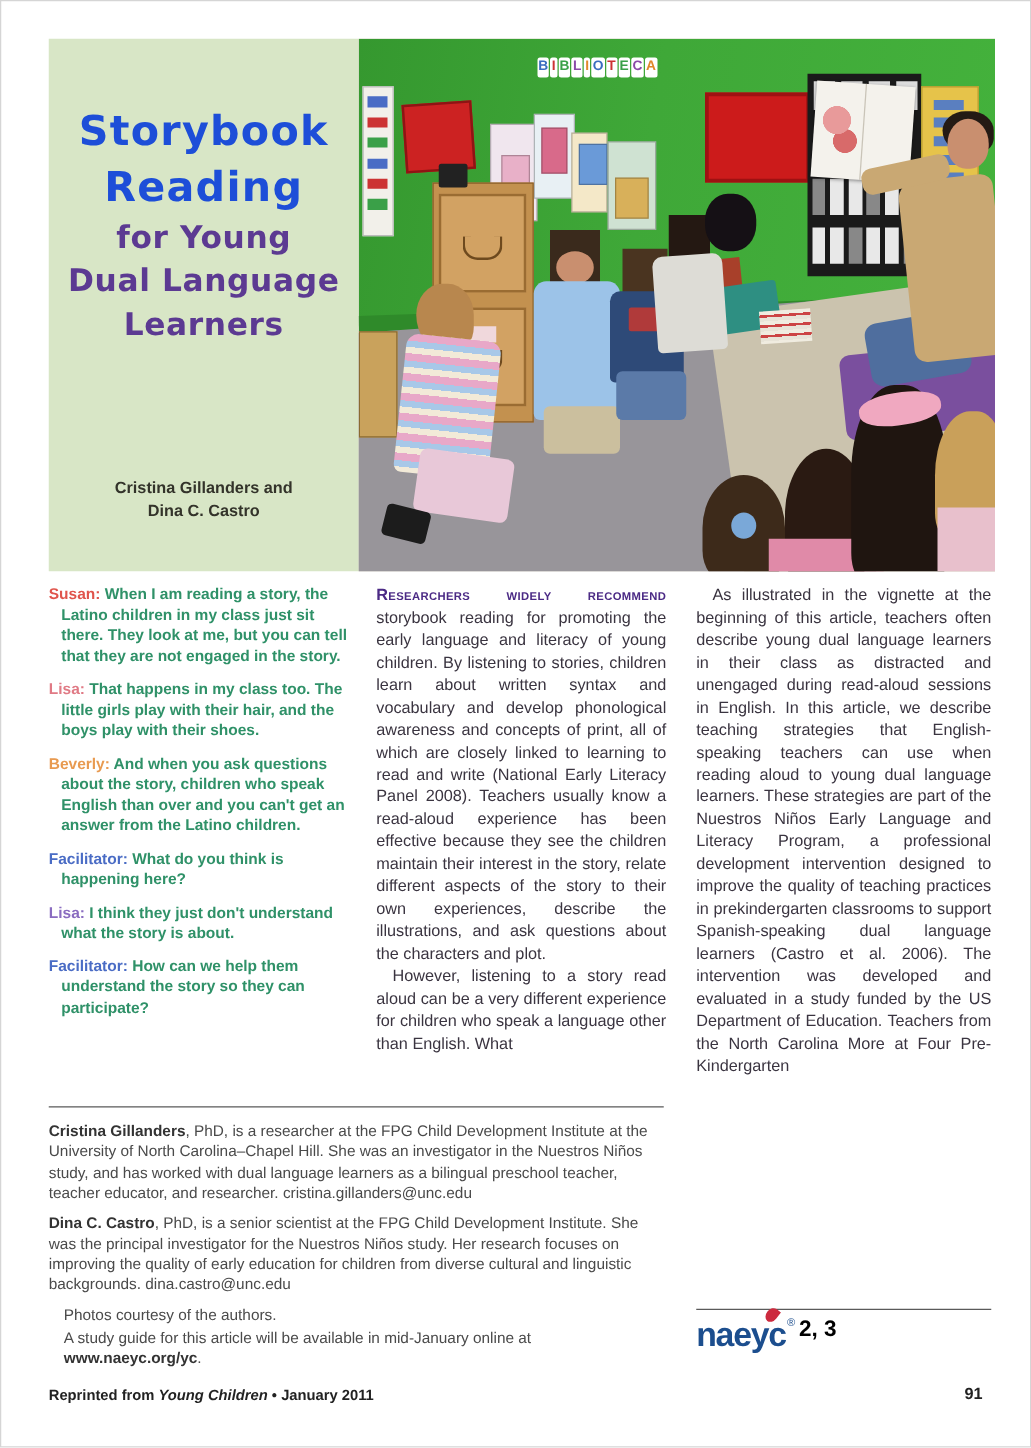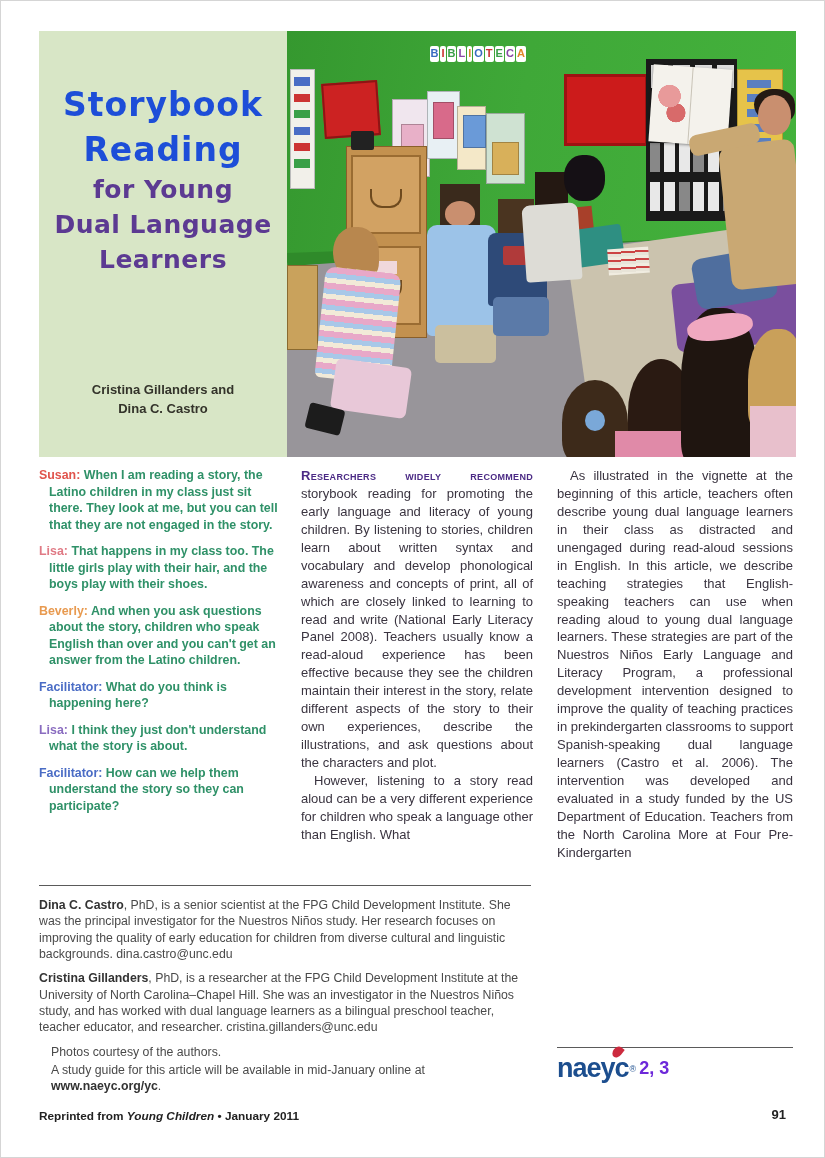--- a/index.html
+++ b/index.html
@@ -122,25 +122,25 @@
   .rule-naeyc { position:absolute; left:556px; top:1046px; width:236px; height:1px; background:#5a5a5a; }
 
   
   .bios { position:absolute; left:38px; top:896px; width:494px; color:#4a4a4a; font-size:12.3px; line-height:1.33; }
   .bios .bio { margin-bottom:8px; }
   .bios b { color:#333; }
   .note { margin-top:2px; padding-left:12px; }
   .note b { color:#333; }
 
   
-  .naeyc { position:absolute; left:556px; top:1052px; display:flex; align-items:center; }
+  .naeyc { position:absolute; left:556px; top:1052px; display:flex; align-items:flex-start; }
   .naeyc .brand { font-family:"Liberation Sans", sans-serif; font-weight:bold; font-size:27px; color:#1c4e8e; letter-spacing:-1px; position:relative; }
   .naeyc .flame { position:absolute; top:-7px; left:56px; width:9px; height:12px; background:#cc2a3e; border-radius:60% 0 60% 60%; transform:rotate(38deg); }
   .naeyc .reg { font-size:9px; color:#1c4e8e; vertical-align:super; margin:0 3px 0 1px; }
-  .naeyc .nums { font-weight:bold; font-size:18px; color:#6d28d9; }
+  .naeyc .nums { font-weight:bold; font-size:18px; color:#000000; }
 
   
   .footer-left { position:absolute; left:38px; top:1108px; font-size:11.8px; font-weight:bold; color:#222; }
   .footer-left i { font-style:italic; }
   .page-num { position:absolute; right:38px; top:1106px; font-size:13px; font-weight:bold; color:#222; }
 </style>
 </head>
 <body>
 
 <div class="page">
@@ -286,22 +286,22 @@
 
   <div class="col3 serif-col">
     <p class="indent">As illustrated in the vignette at the beginning of this article, teachers often describe young dual language learners in their class as distracted and unengaged during read-aloud sessions in English. In this article, we describe teaching strategies that English-speaking teachers can use when reading aloud to young dual language learners. These strategies are part of the Nuestros Niños Early Language and Literacy Program, a professional development intervention designed to improve the quality of teaching practices in prekindergarten classrooms to support Spanish-speaking dual language learners (Castro et al. 2006). The intervention was developed and evaluated in a study funded by the US Department of Education. Teachers from the North Carolina More at Four Pre-Kindergarten</p>
   </div>
 
   <div class="rule-bio"></div>
   <div class="rule-naeyc"></div>
 
   <div class="bios">
     <div id="bio-list">
+        <div class="bio"><b>Cristina Gillanders</b><span>, PhD, is a researcher at the FPG Child Development Institute at the University of North Carolina–Chapel Hill. She was an investigator in the Nuestros Niños study, and has worked with dual language learners as a bilingual preschool teacher, teacher educator, and researcher. cristina.gillanders@unc.edu</span></div>
         <div class="bio"><b>Dina C. Castro</b><span>, PhD, is a senior scientist at the FPG Child Development Institute. She was the principal investigator for the Nuestros Niños study. Her research focuses on improving the quality of early education for children from diverse cultural and linguistic backgrounds. dina.castro@unc.edu</span></div>
-        <div class="bio"><b>Cristina Gillanders</b><span>, PhD, is a researcher at the FPG Child Development Institute at the University of North Carolina–Chapel Hill. She was an investigator in the Nuestros Niños study, and has worked with dual language learners as a bilingual preschool teacher, teacher educator, and researcher. cristina.gillanders@unc.edu</span></div>
       </div>
     <div class="note">Photos courtesy of the authors.</div>
     <div class="note"><span>A study guide for this article will be available in mid-January online at </span><b>www.naeyc.org/yc</b><span>.</span></div>
   </div>
 
   <div class="naeyc">
     <span class="brand"><span>naeyc</span><span class="flame"></span></span>
     <span class="reg">®</span>
     <span class="nums">2, 3</span>
   </div>

